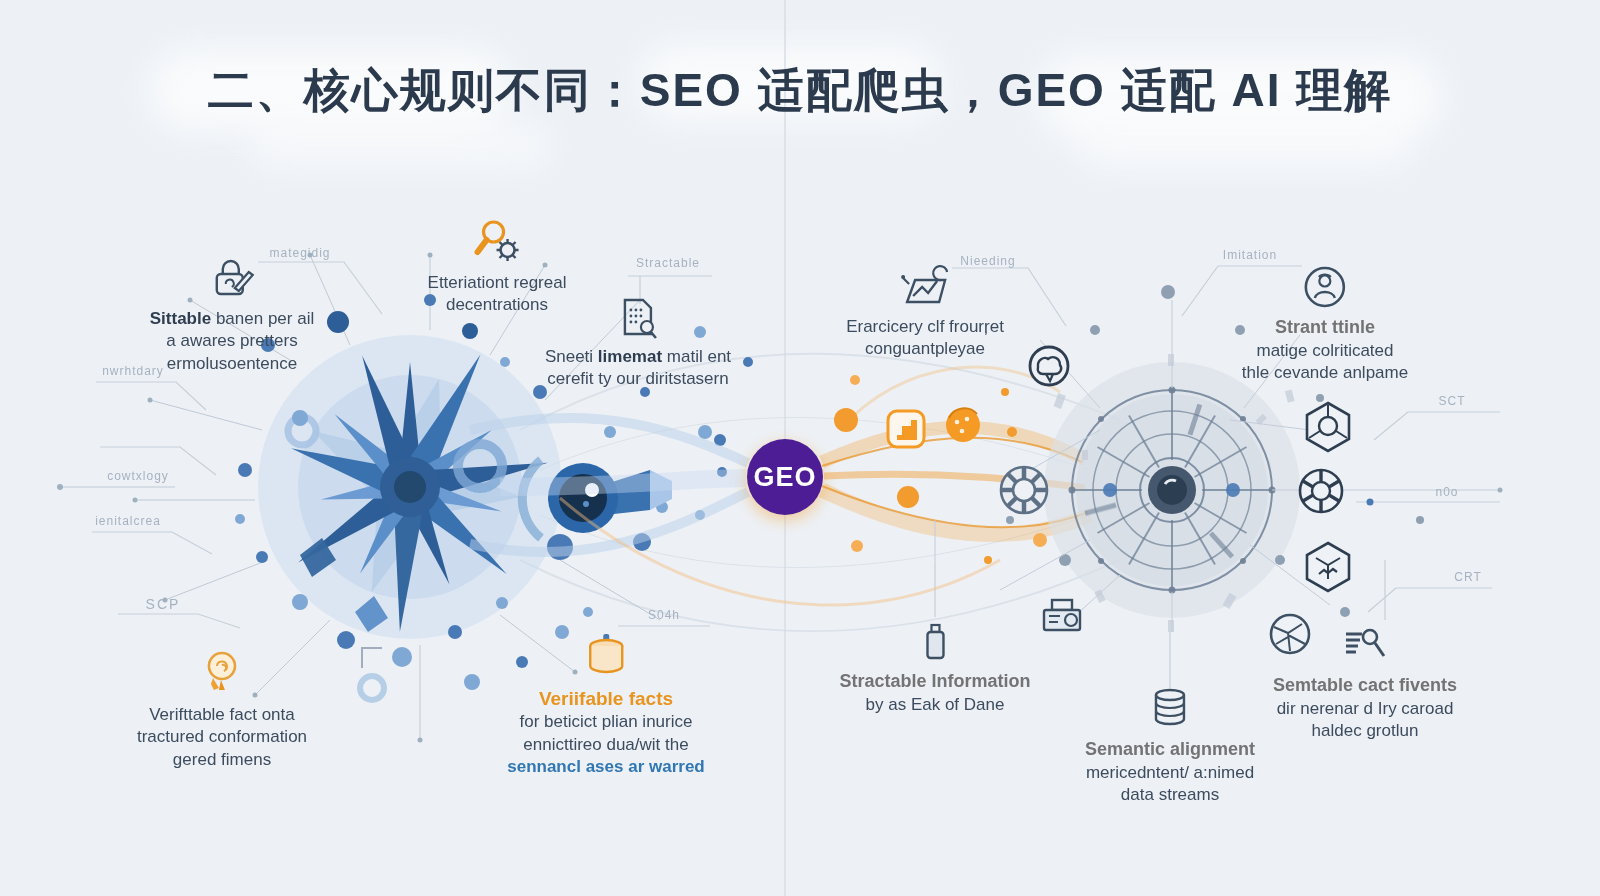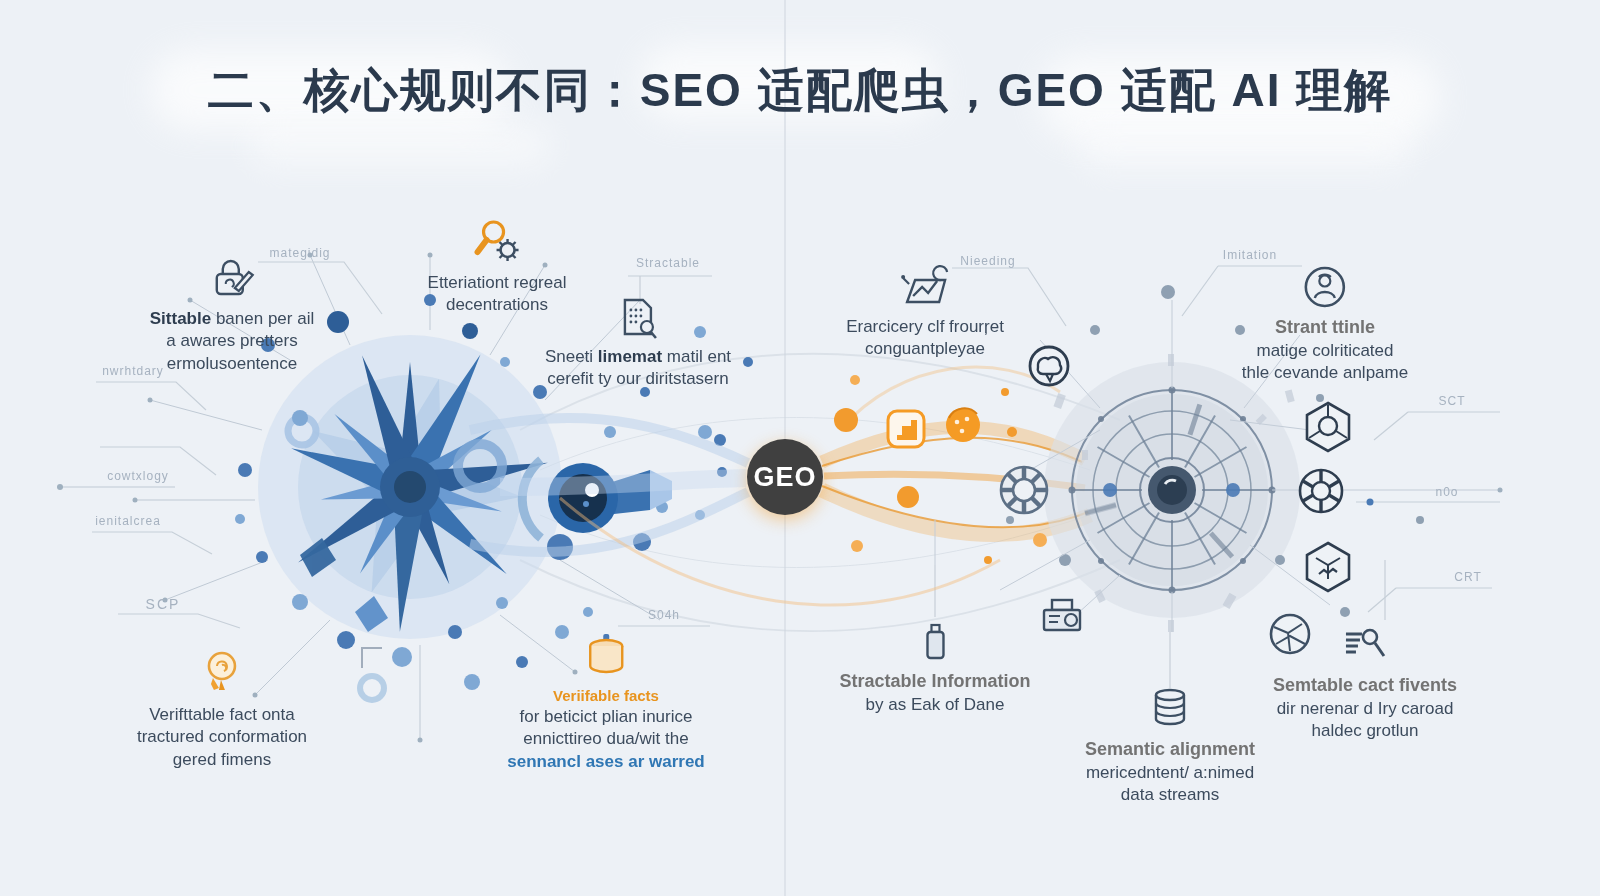--- a/index.html
+++ b/index.html
@@ -5,27 +5,27 @@
   html,body{margin:0;padding:0;}
   .stage{position:relative;width:1600px;height:896px;background:#edf1f6;overflow:hidden;
          font-family:Liberation Sans, sans-serif;}
   .ghost{position:absolute;background:#ffffff;filter:blur(16px);opacity:.7;border-radius:40px;}
   .art{position:absolute;left:0;top:0;}
   .title{position:absolute;top:60px;left:0;width:100%;text-align:center;font-size:46px;font-weight:700;
          color:#2b3a4d;letter-spacing:2px;}
   .watermark{position:absolute;top:842px;left:0;width:100%;text-align:center;font-size:22px;
          color:#5f6e7d;letter-spacing:1px;}
   .geo{position:absolute;left:785px;top:477px;transform:translate(-50%,-50%);width:76px;height:76px;
-       border-radius:50%;background:#404040;color:#fff;display:flex;align-items:center;justify-content:center;
+       border-radius:50%;background:#4c1d95;color:#fff;display:flex;align-items:center;justify-content:center;
        font-size:27px;font-weight:700;letter-spacing:1px;box-shadow:0 5px 16px rgba(245,155,37,.45);}
   .lbl{position:absolute;transform:translateX(-50%);display:flex;flex-direction:column;align-items:center;
        text-align:center;color:#3c4b5d;font-size:17px;line-height:1.32;white-space:nowrap;}
   .lbl b{color:#2e3d4f;}
   .lbl .ttl{font-weight:700;font-size:18px;color:#737373;}
-  .lbl .orange{color:#e8941f;font-weight:700;font-size:15px;text-align:right;}
+  .lbl .orange{color:#e8941f;font-weight:700;font-size:19px;text-align:right;}
   .lbl .blue{color:#3077b4;font-weight:700;}
   .lbl svg{margin-bottom:6px;}
   .callout{position:absolute;transform:translateX(-50%);font-size:12px;color:#a6b2c0;letter-spacing:1px;}
   .callout.big{font-size:14px;letter-spacing:2px;margin-left:8px;}
 </style>
 </head>
 <body>
 
 <div class="stage">
 

